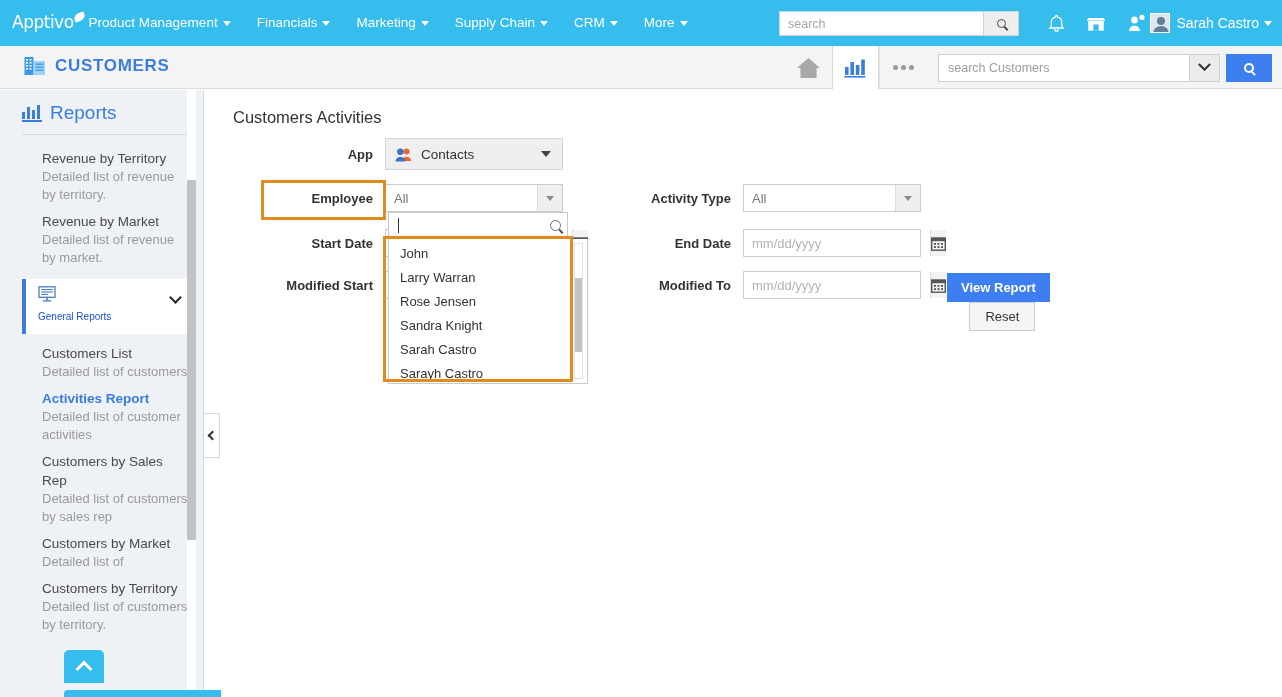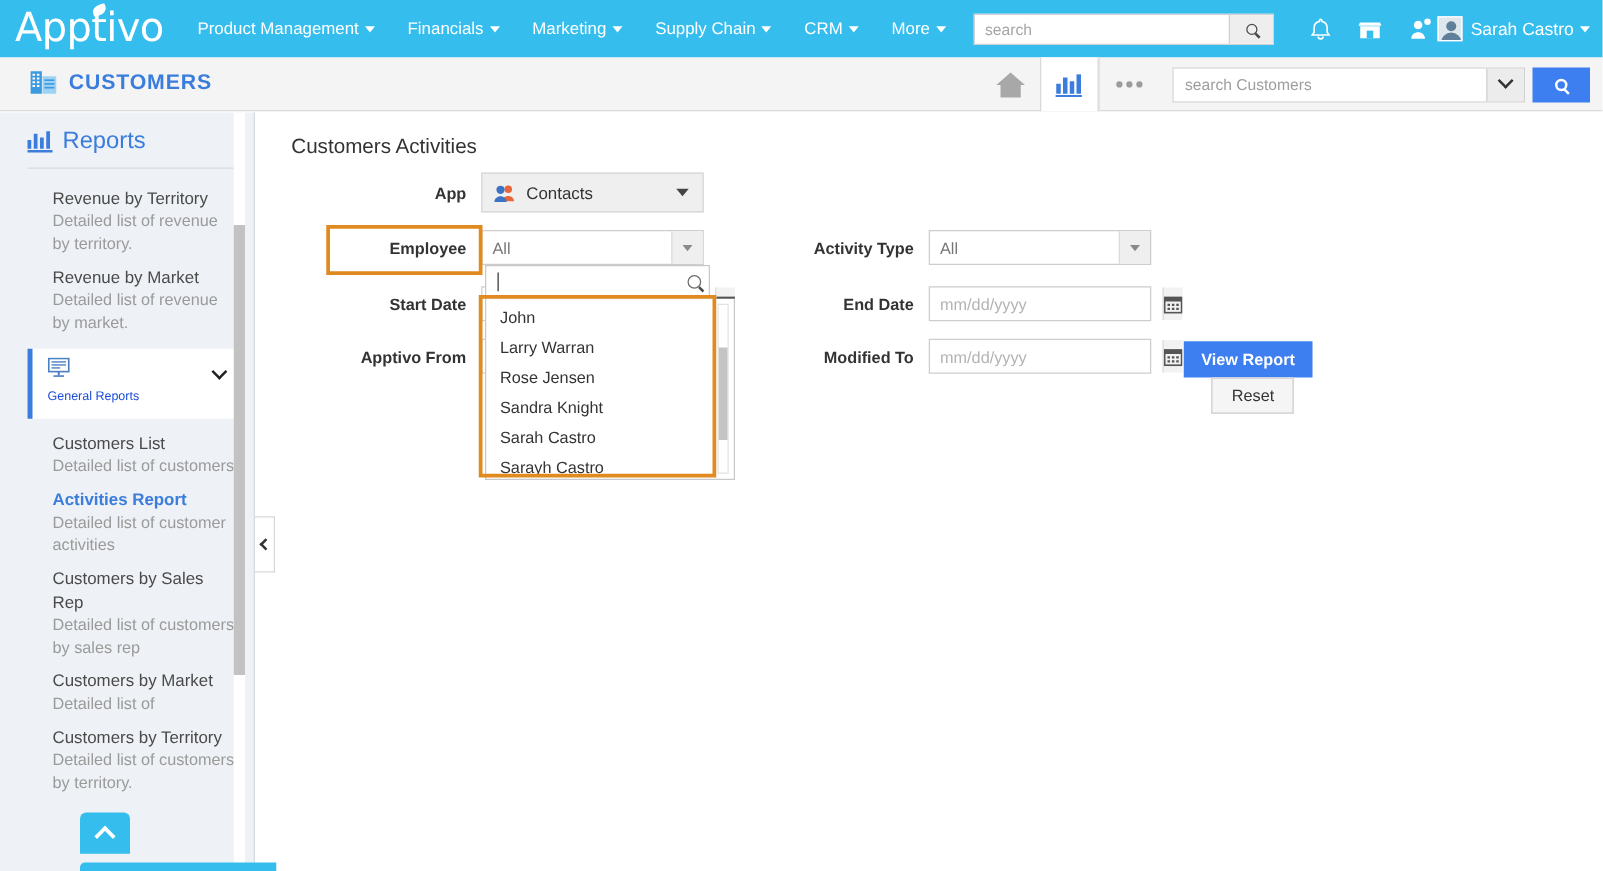--- a/index.html
+++ b/index.html
@@ -12,22 +12,22 @@
   }
 
   
   .topnav {
     position: absolute; top: 0; left: 0;
     width: 1282px; height: 46px;
     background: #35bdee;
     display: flex; align-items: center;
   }
   .logo {
-    color: #ffffff; font-size: 32px; letter-spacing: -0.5px;
-    margin-left: 12px; margin-right: 14px;
+    color: #ffffff; font-size: 17px; letter-spacing: -0.5px;
+    margin-left: 12px; margin-right: 2px;
     font-family: "DejaVu Sans", sans-serif;
     position: relative; top: -1px;
   }
   .logo .leaf {
     position: absolute; width: 11px; height: 8px;
     background: #ffffff; border-radius: 60% 10% 60% 10%;
     top: 1px; left: 62px; transform: rotate(-18deg);
   }
   .navmenu { display: flex; align-items: center; }
   .navitem {
@@ -473,21 +473,21 @@
               <rect x="3" y="10.2" width="2" height="1.8"></rect>
               <rect x="6.5" y="10.2" width="2" height="1.8"></rect>
               <rect x="10" y="10.2" width="2" height="1.8"></rect>
             </g>
           </svg>
       </span>
     </div>
   </div>
 
   <div class="frow" style="left:0px; top:181px;">
-    <div class="flabel" style="width:152px; margin-right:12px;">Apptivo From</div>
+    <div class="flabel" style="width:152px; margin-right:12px;">Modified Start</div>
     <div class="date-box">
       <input type="text" placeholder="mm/dd/yyyy" style="">
       <span class="cal-btn">
         <svg width="15" height="15" viewBox="0 0 15 15">
             <rect x="0.7" y="2" width="13.6" height="12.2" fill="none" stroke="#555" stroke-width="1.4"></rect>
             <rect x="0.7" y="2" width="13.6" height="3.2" fill="#555"></rect>
             <g fill="#555">
               <rect x="3" y="7" width="2" height="1.8"></rect>
               <rect x="6.5" y="7" width="2" height="1.8"></rect>
               <rect x="10" y="7" width="2" height="1.8"></rect>

